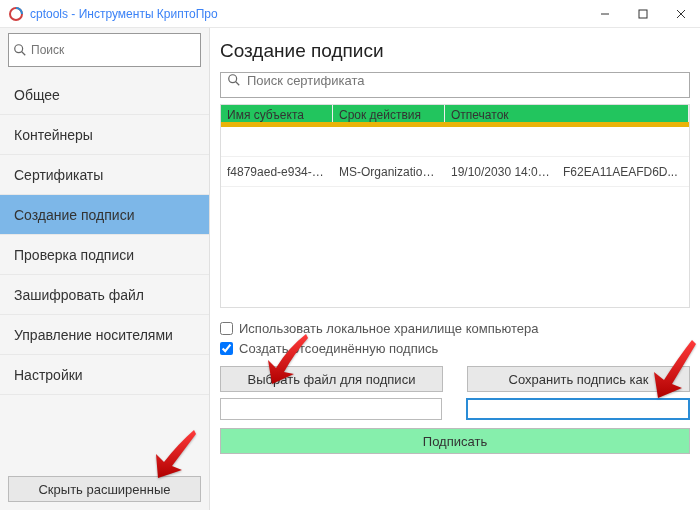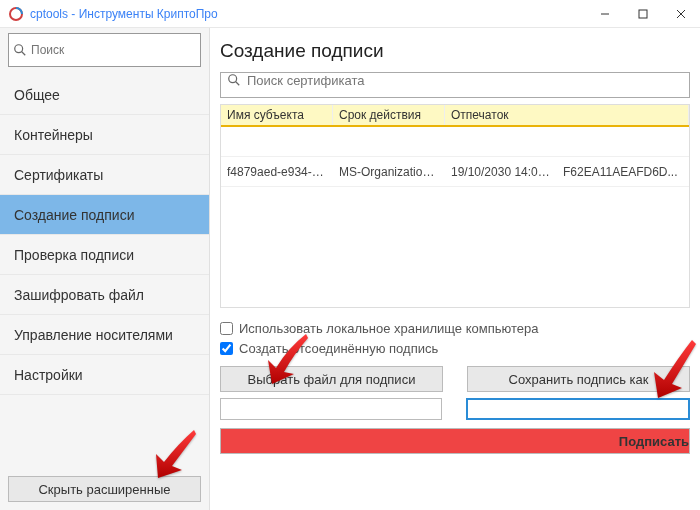--- a/index.html
+++ b/index.html
@@ -24,21 +24,21 @@
 
 .bottom-btn { margin: 6px 8px 8px; height: 26px; border: 1px solid #bbb; background: #e8e8e8; display: flex; align-items: center; justify-content: center; font-size: 13px; cursor: pointer; }
 
 .main { flex: 1; padding: 8px 10px 0 10px; position: relative; }
 .main h1 { font-size: 19px; font-weight: 400; margin: 4px 0 10px; color: #222; }
 .cert-search { height: 26px; border: 1px solid #aaa; display: flex; align-items: flex-start; padding: 0 6px; margin-bottom: 6px; }
 .cert-search .icon { width: 14px; height: 14px; margin-right: 6px; color: #666; }
 .cert-search input { border: none; outline: none; flex: 1; font-size: 13px; }
 
 .table { border: 1px solid #ddd; height: 204px; overflow: hidden; }
-.table-head { display: flex; height: 22px; background: #fef9c3; border-bottom: 2px solid #eab308; }
+.table-head { display: flex; height: 22px; background: #22c55e; border-bottom: 5px solid #eab308; }
 .table-head .col { padding: 3px 6px; font-size: 12px; color: #333; border-right: 1px solid #eee; }
 .table-body { }
 .table-row { display: flex; height: 30px; align-items: center; border-bottom: 1px solid #f0f0f0; }
 .table-row .col { padding: 0 6px; font-size: 12px; color: #444; overflow: hidden; white-space: nowrap; text-overflow: ellipsis; }
 .col.c1 { width: 112px; }
 .col.c2 { width: 112px; }
 .col.c3 { width: 112px; }
 .col.c4 { flex: 1; }
 .blur-row { height: 30px; border-bottom: 1px solid #f0f0f0; }
 
@@ -46,21 +46,21 @@
 .checkbox-row { display: flex; align-items: center; font-size: 13px; color: #555; height: 20px; }
 .checkbox-row input { margin-right: 6px; }
 
 .btn-row { display: flex; gap: 24px; margin-top: 8px; }
 .btn { flex: 1; height: 26px; border: 1px solid #bbb; background: #e8e8e8; display: flex; align-items: center; justify-content: center; font-size: 13px; cursor: pointer; }
 
 .file-row { display: flex; gap: 24px; margin-top: 6px; }
 .file-input { flex: 1; height: 22px; border: 1px solid #bbb; background: #fff; }
 .file-input.active { border: 2px solid #2a8cd6; }
 
-.sign-btn { margin-top: 8px; height: 26px; border: 1px solid #bbb; background: #ef4444; display: flex; align-items: center; justify-content: flex-end; font-size: 13px; cursor: pointer; font-weight: bold; }
+.sign-btn { margin-top: 8px; height: 26px; border: 1px solid #bbb; background: #86efac; display: flex; align-items: center; justify-content: center; font-size: 13px; cursor: pointer; }
 
 .arrow { position: absolute; pointer-events: none; }
 .arrow svg { filter: drop-shadow(0 1px 1px rgba(0,0,0,0.3)); }
 </style>
 </head>
 <body>
 
 <div class="titlebar">
   <span class="app-icon">
     <svg viewBox="0 0 16 16">

